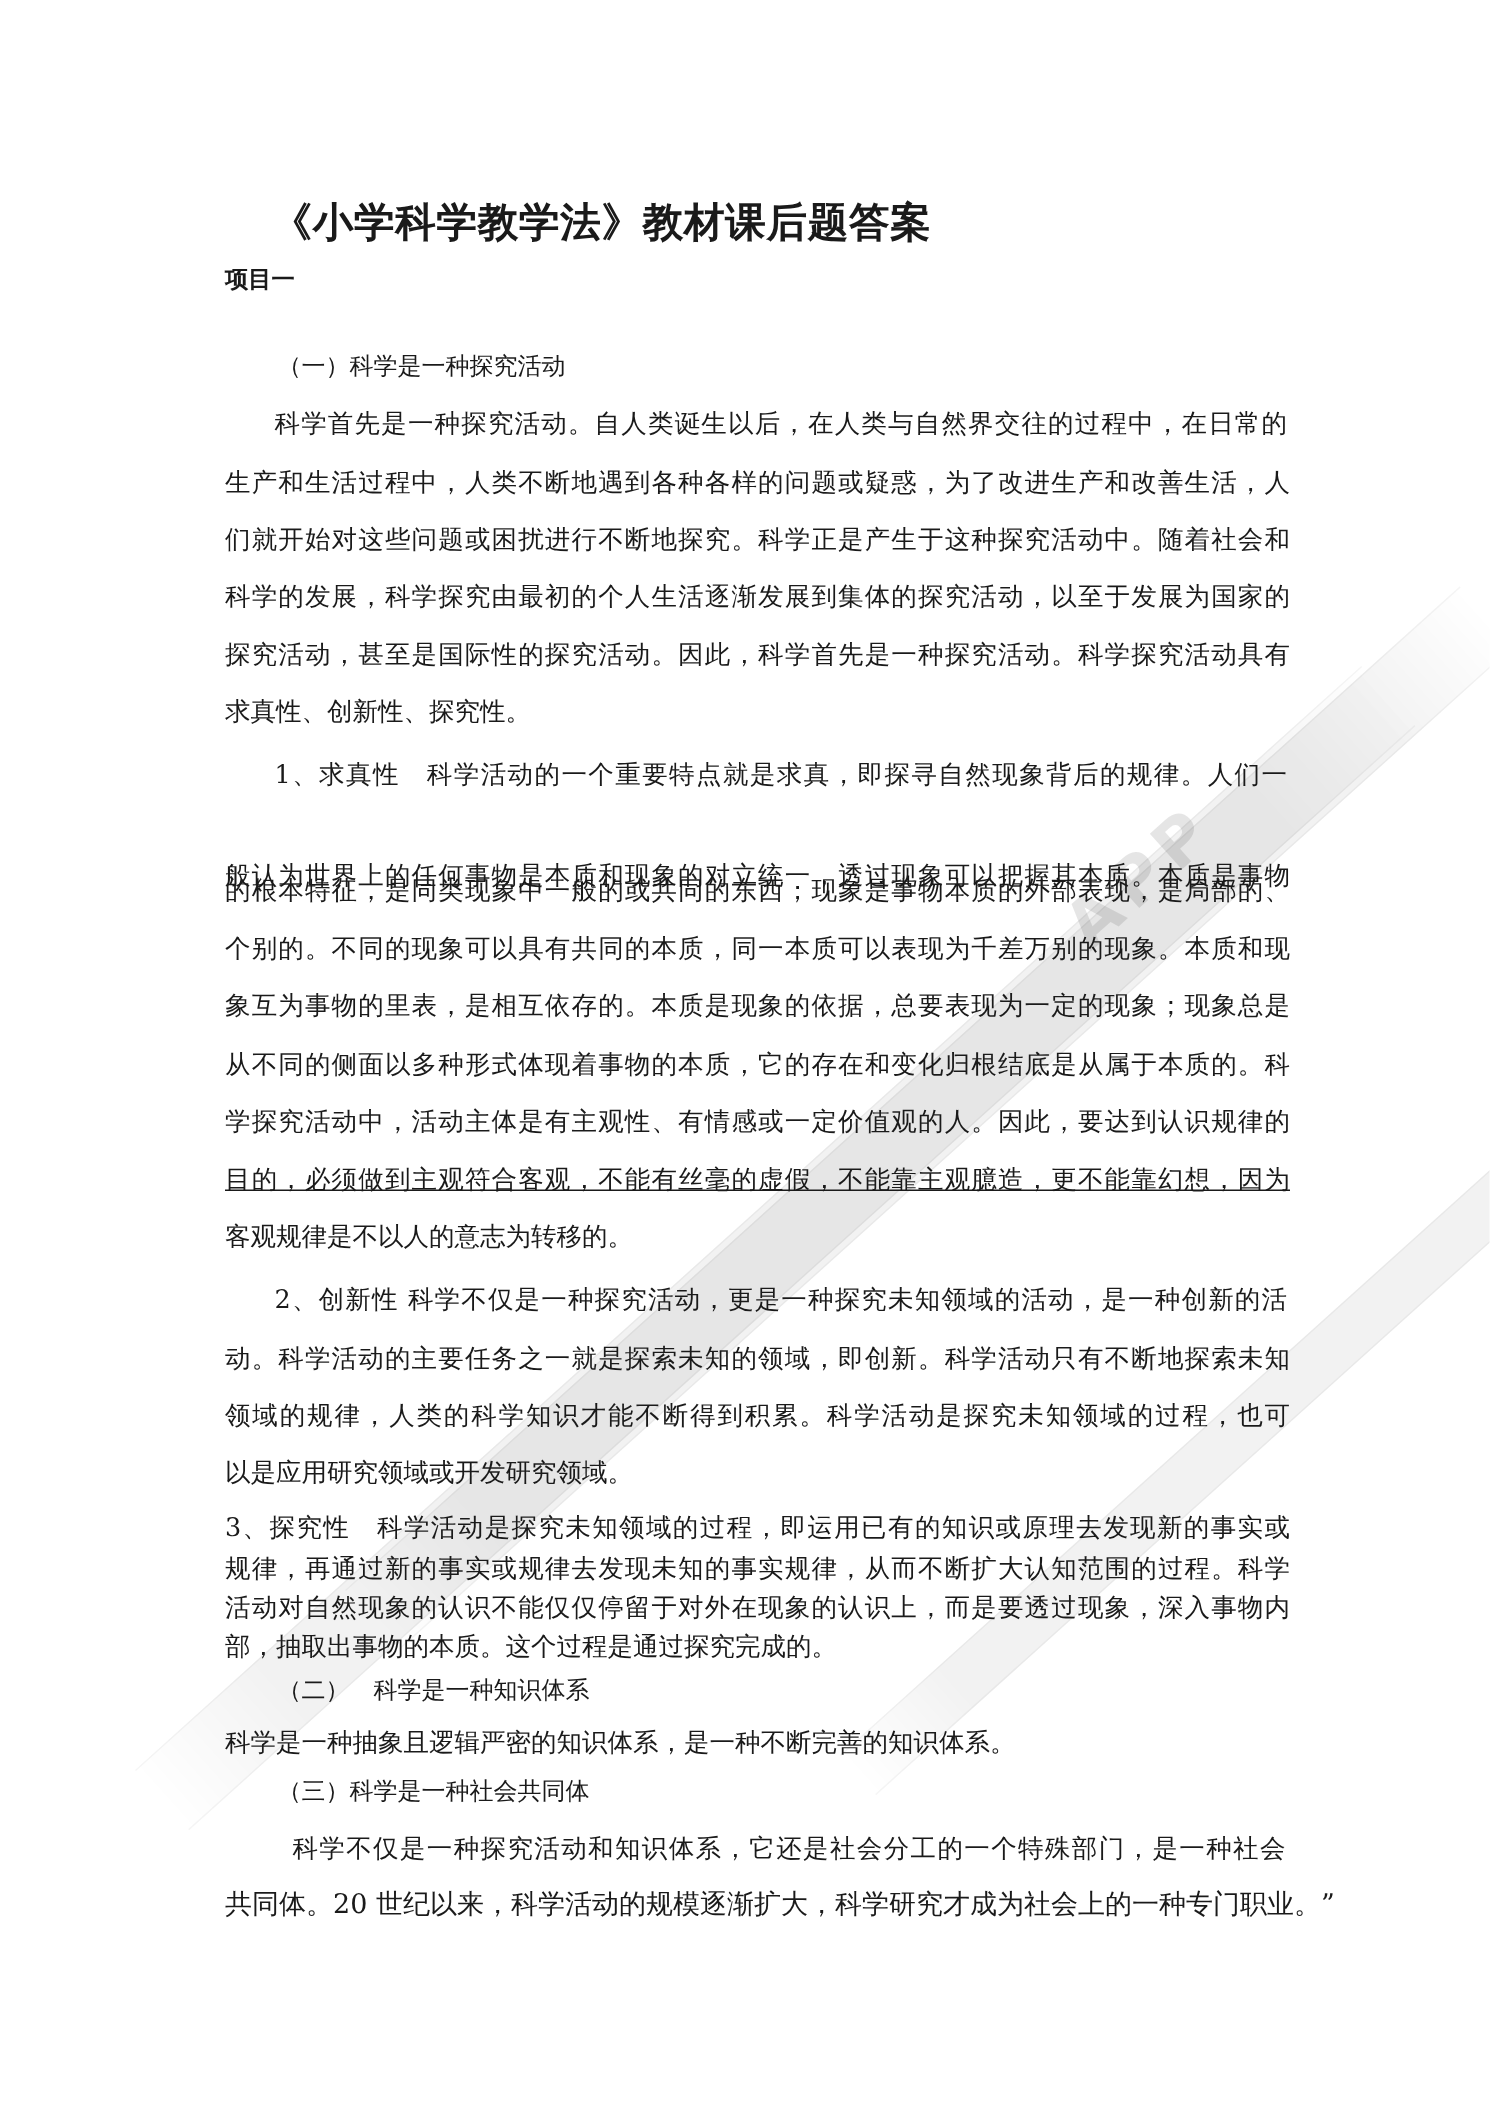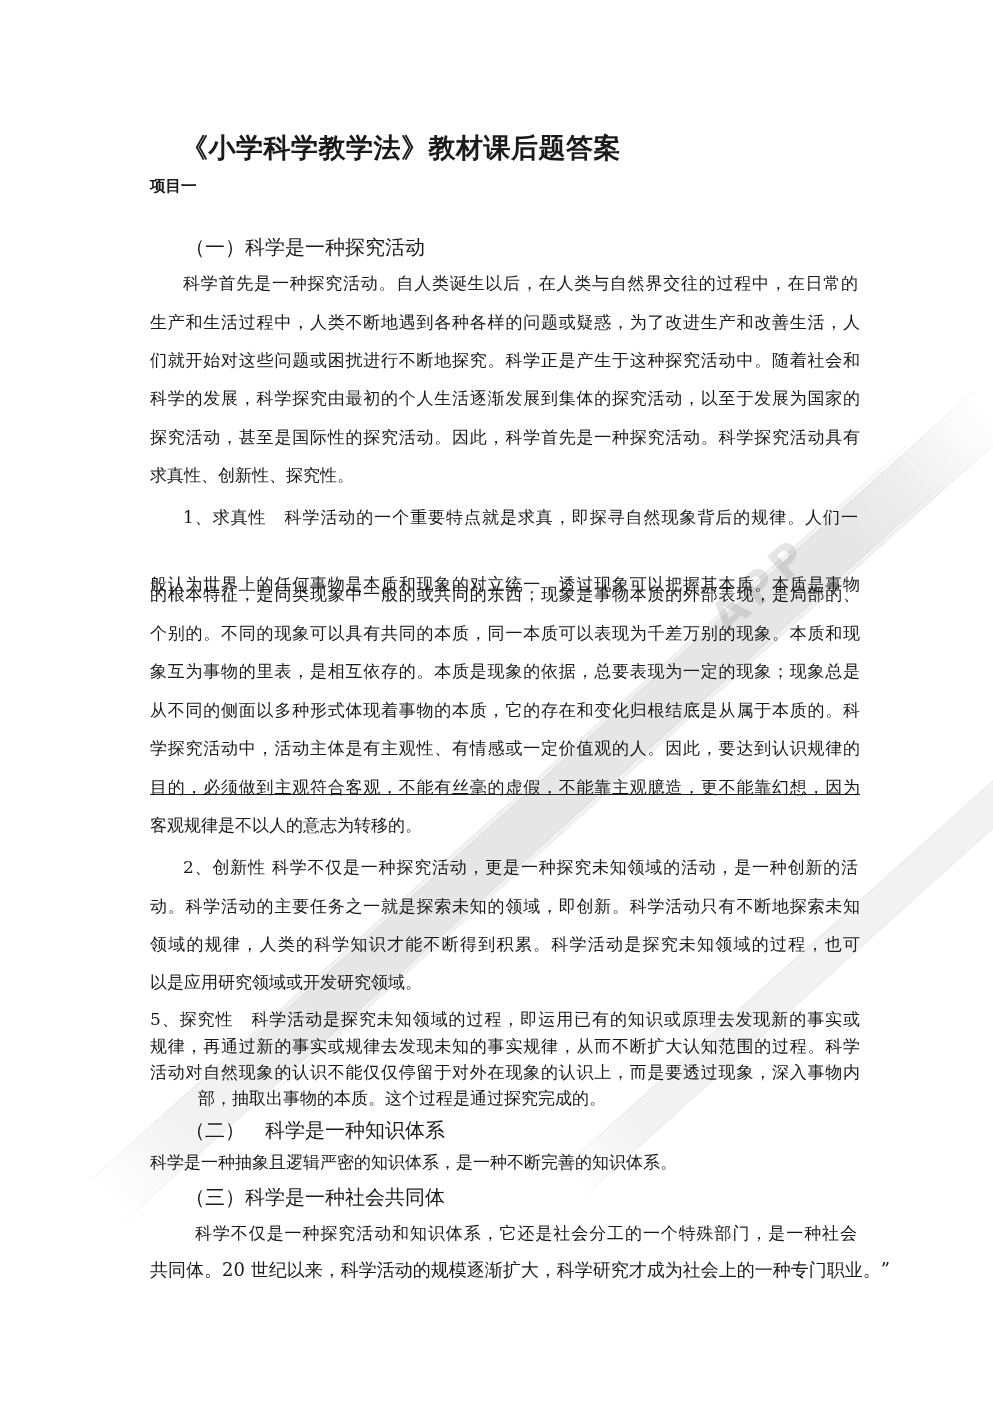--- a/index.html
+++ b/index.html
@@ -48,21 +48,21 @@
       position: absolute;
       left: 158px; top: 130px;
       font-size: 27px;
       font-weight: bold;
       font-family: "DejaVu Sans", "Liberation Sans", sans-serif;
       letter-spacing: 0.5px;
       white-space: nowrap;
       margin-left: 23px;
     }
     .bold { font-family: "DejaVu Sans", "Liberation Sans", sans-serif; font-weight: bold; }
-    .heading { position: absolute; font-size: 20px; white-space: nowrap; }
+    .heading { position: absolute; font-size: 16px; white-space: nowrap; }
   </style>
 </head>
 <body>
 
 <div class="page">
 
   <div class="wm" style="left:90px; top:1180px; width:1100px; height:52px; transform:rotate(-42deg);"></div>
   <div class="wm" style="left:230px; top:1060px; width:1000px; height:52px; transform:rotate(-42deg);"></div>
   <div class="wm" style="left:560px; top:1170px; width:900px; height:34px; transform:rotate(-42deg);"></div>
   <div class="wm-text" style="left:700px; top:605px; font-size:44px; transform:rotate(-42deg); letter-spacing:6px;">APP</div>
@@ -96,24 +96,24 @@
   </div>
 
   <div>
     <div class="line" style="top:857px; left:183px; width:675px;">2、创新性 科学不仅是一种探究活动，更是一种探究未知领域的活动，是一种创新的活</div>
     <div class="line" style="top:896px;">动。科学活动的主要任务之一就是探索未知的领域，即创新。科学活动只有不断地探索未知</div>
     <div class="line" style="top:934px;">领域的规律，人类的科学知识才能不断得到积累。科学活动是探究未知领域的过程，也可</div>
     <div class="line last" style="top:972px;">以是应用研究领域或开发研究领域。</div>
   </div>
 
   <div>
-    <div class="line" style="top:1009px;">5、探究性　科学活动是探究未知领域的过程，即运用已有的知识或原理去发现新的事实或</div>
+    <div class="line" style="top:1009px;">3、探究性　科学活动是探究未知领域的过程，即运用已有的知识或原理去发现新的事实或</div>
     <div class="line" style="top:1036px;">规律，再通过新的事实或规律去发现未知的事实规律，从而不断扩大认知范围的过程。科学</div>
     <div class="line" style="top:1062px;">活动对自然现象的认识不能仅仅停留于对外在现象的认识上，而是要透过现象，深入事物内</div>
-    <div class="line last" style="top:1088px;margin-left:48px;">部，抽取出事物的本质。这个过程是通过探究完成的。</div>
+    <div class="line last" style="top:1088px;">部，抽取出事物的本质。这个过程是通过探究完成的。</div>
   </div>
 
   <div class="heading" style="left:185px; top:1117px;">（二）　科学是一种知识体系</div>
   <div class="line last" style="top:1152px;">科学是一种抽象且逻辑严密的知识体系，是一种不断完善的知识体系。</div>
 
   <div class="heading" style="left:185px; top:1184px;">（三）科学是一种社会共同体</div>
 
   <div>
     <div class="line" style="top:1223px; left:195px; width:662px;">科学不仅是一种探究活动和知识体系，它还是社会分工的一个特殊部门，是一种社会</div>
     <div class="line last" style="top:1260px; font-size:18px;">共同体。20 世纪以来，科学活动的规模逐渐扩大，科学研究才成为社会上的一种专门职业。”</div>

